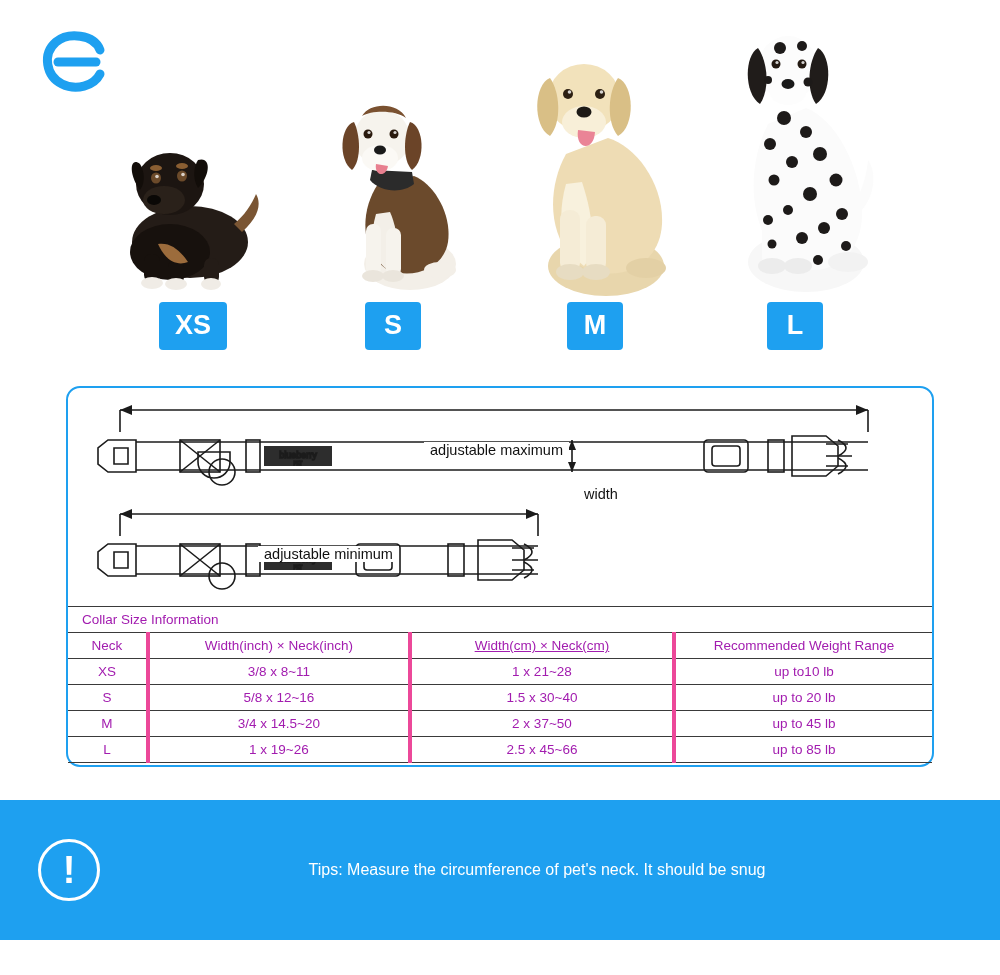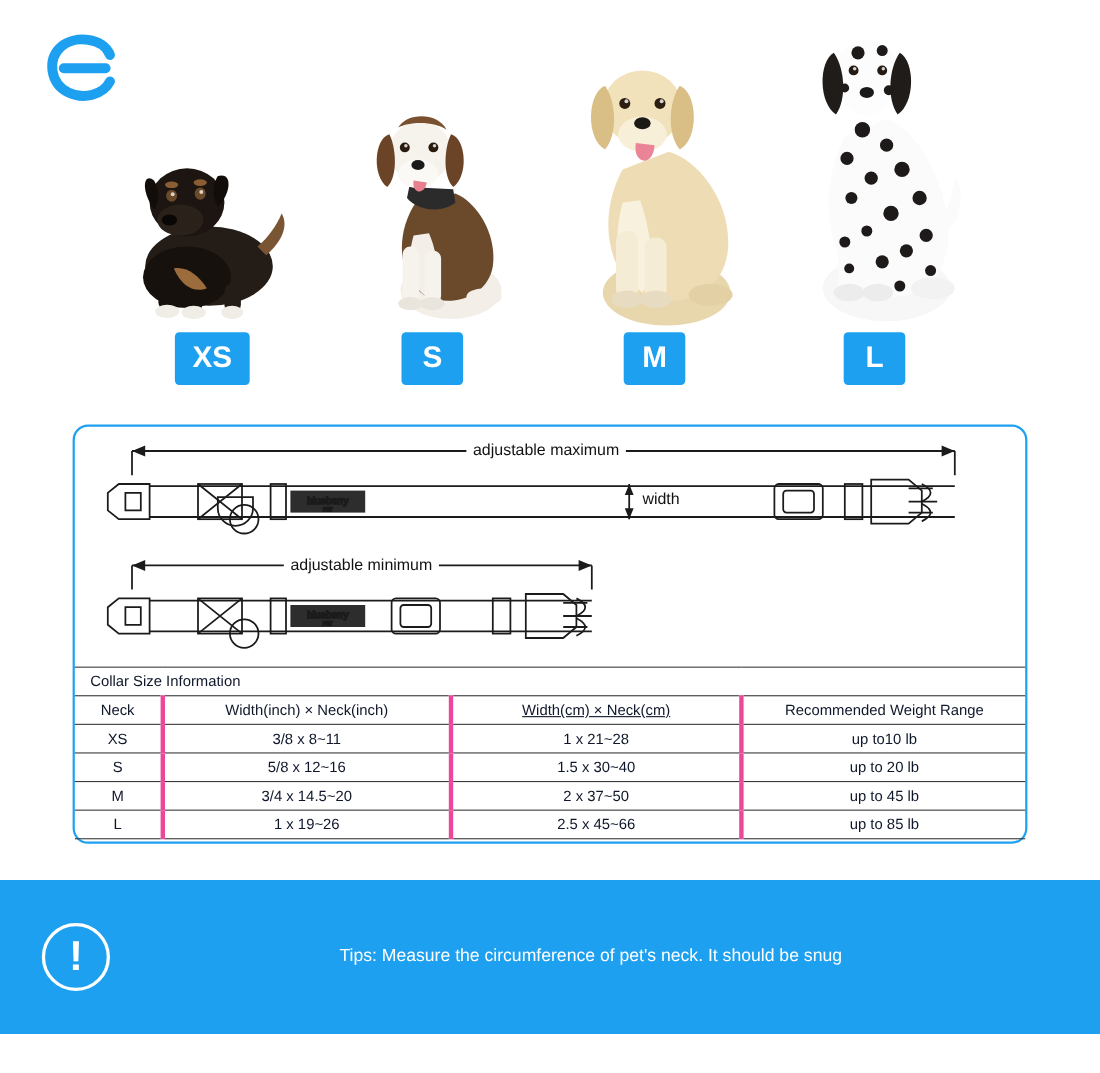--- a/index.html
+++ b/index.html
@@ -61,39 +61,40 @@
     background: #ffffff;
   }
 
   .dim-label {
     position: absolute;
     font-size: 14.5px;
     color: #111;
     background: #fff;
     padding: 0 6px;
     white-space: nowrap;
+    margin-top: 40px;
   }
 
   
   .size-table {
     position: absolute;
     left: 0;
     top: 218px;
     width: 864px;
     border-collapse: collapse;
     font-size: 13.5px;
   }
   .size-table td, .size-table th {
     border: 1px solid #3a3a3a;
     border-left: none;
     border-right: none;
     padding: 5px 4px;
     text-align: center;
     font-weight: normal;
-    color: #0f172a;
+    color: #a21caf;
   }
   .size-table td + td, .size-table th + th { border-left: 4px solid #ec4899; }
   .size-table tr.title-row td {
     text-align: left;
     padding-left: 14px;
     border-left: none;
     border-right: none;
     font-size: 13.5px;
   }
   .col-size { width: 78px; }

